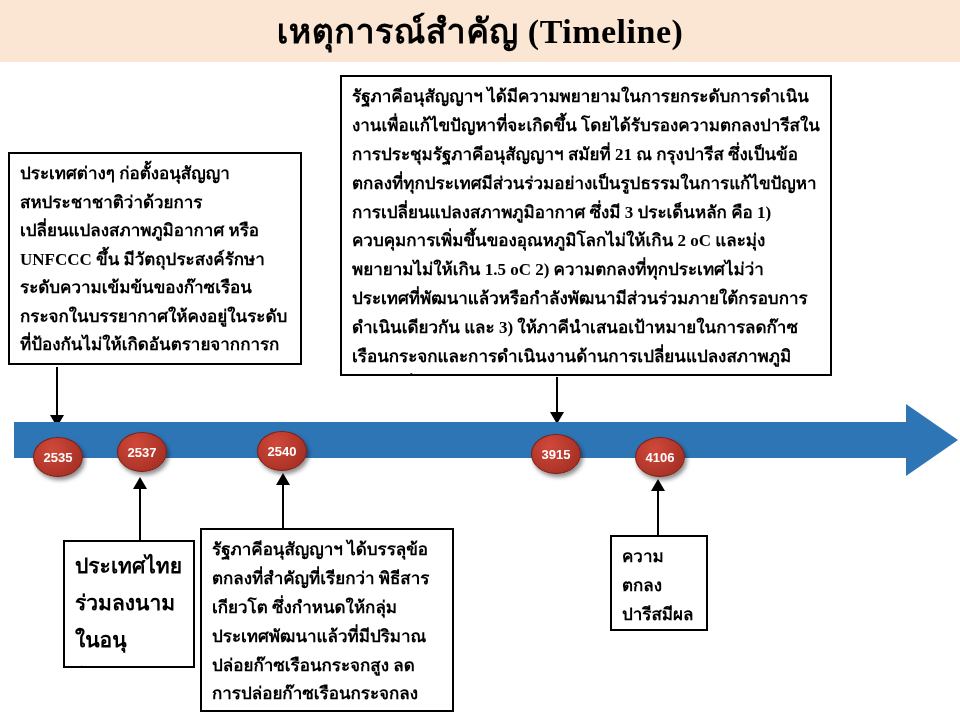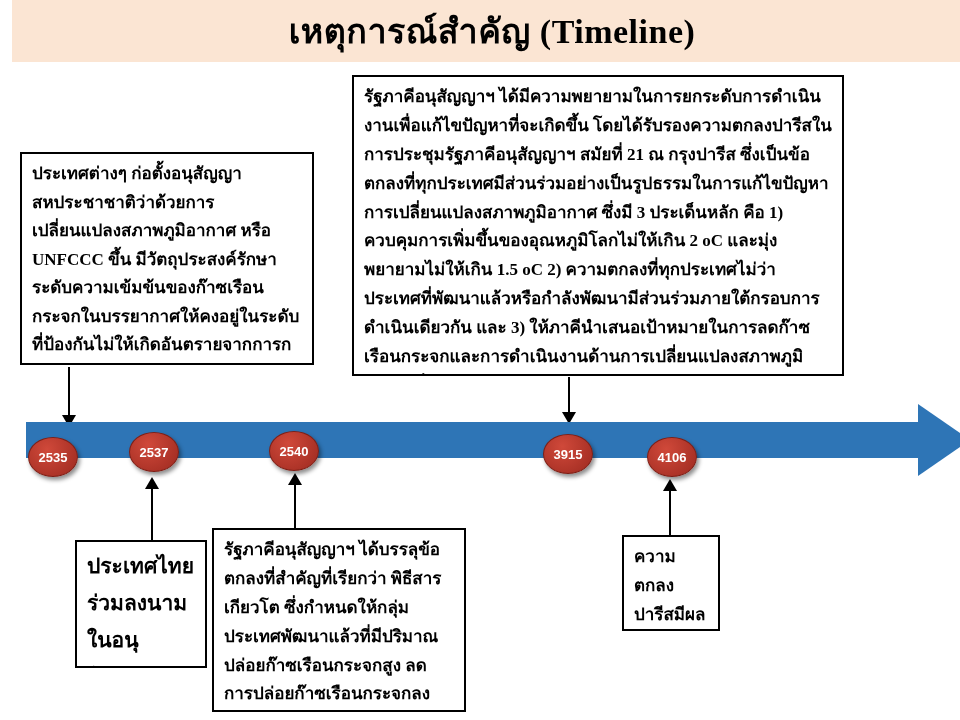--- a/index.html
+++ b/index.html
@@ -1,20 +1,20 @@
 <!DOCTYPE html>
 <html style="--banner: #fbe5d3; --arrow: #2e75b6; --marker: #9c291f; --markerlight: #d0493a;"><head>
 <meta charset="utf-8">
 <style>
   html,body { margin:0; padding:0; }
   body { width:960px; height:720px; background:#ffffff; overflow:hidden; }
 
   .slide {
     position:relative; width:858px; height:720px; background:#ffffff;
-    font-family:"Liberation Serif","DejaVu Serif",serif; color:#000;margin-left:12px;
+    font-family:"Liberation Serif","DejaVu Serif",serif; color:#000;
   }
 
   .banner {
     position:absolute; left:0; top:0; width:960px; height:62px;
     background:var(--banner,#fbe5d3);
     display:flex; align-items:center; justify-content:center;
   }
   .title { font-size:34px; font-weight:bold; letter-spacing:0.5px; }
 
   .textbox {
@@ -40,21 +40,21 @@
 
   .marker {
     position:absolute; width:48px; height:38px; border-radius:50%;
     background:radial-gradient(circle at 38% 30%, var(--markerlight,#d0493a), var(--marker,#9c291f));
     border:1px solid #7d1f16;
     box-shadow:2px 3px 4px rgba(0,0,0,0.45);
     color:#fff; font-weight:bold; font-size:13px;
     display:flex; align-items:center; justify-content:center;
     font-family:"Liberation Sans","DejaVu Sans",sans-serif;
   }
-  #marker-2535 { left:16px;  top:437px;text-align:right; }
+  #marker-2535 { left:33px;  top:437px;text-align:right; }
   #marker-2537 { left:117px; top:432px;align-items:center; }
   #marker-2540 { left:257px; top:431px; }
   #marker-2558 { left:531px; top:434px; }
   #marker-2559 { left:635px; top:437px; }
 
   .connector {
     position:absolute; width:16px;
     display:flex; flex-direction:column; align-items:center;
   }
   .connector .stem { width:2px; background:#000; flex:1; }

